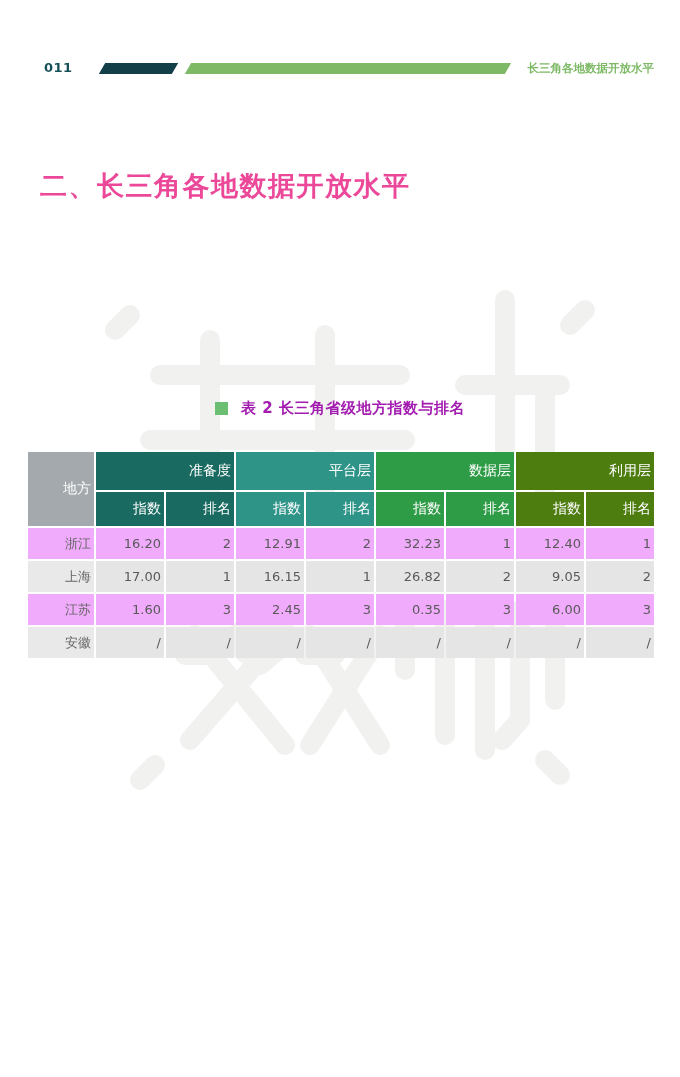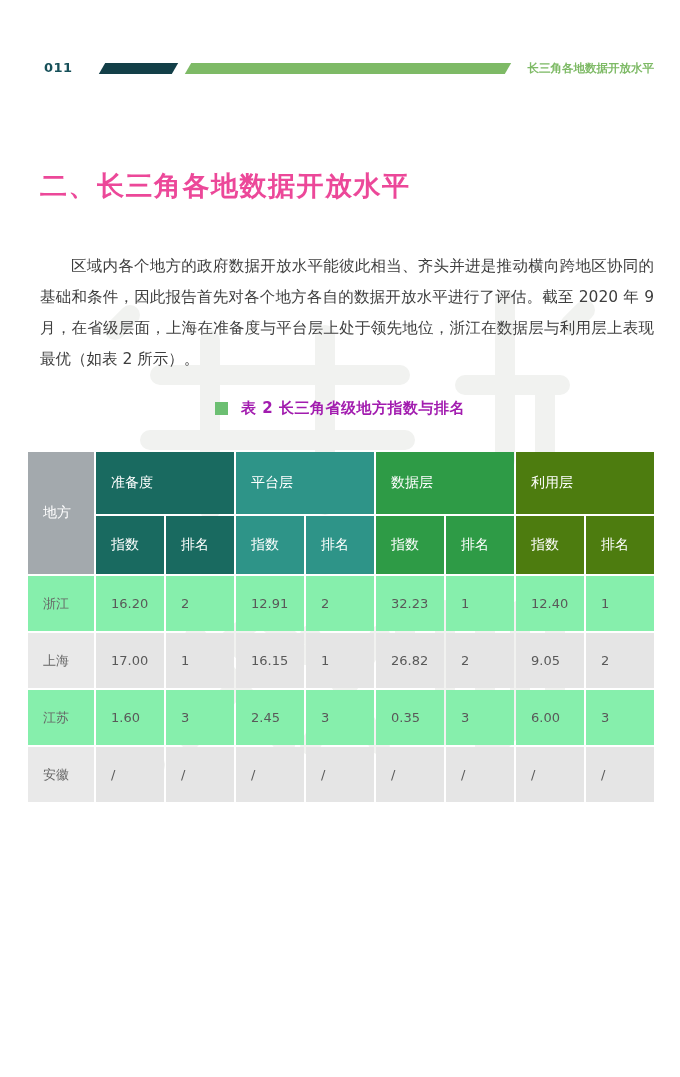--- a/index.html
+++ b/index.html
@@ -27,29 +27,29 @@
   
   .table-caption { position:absolute; left:0; top:399px; width:680px; display:flex; justify-content:center; align-items:center; gap:13px; }
   .caption-square { width:13px; height:13px; background:#6cbf72; flex:0 0 auto; }
   .caption-text { font-size:15px; font-weight:bold; color:#a21caf; letter-spacing:.5px; }
 
   
   .data-table {
     position:absolute; left:26px; top:450px; width:630px;
     border-collapse:separate; border-spacing:2px; table-layout:fixed;
   }
-  .data-table th, .data-table td { text-align:left; vertical-align:middle; padding:15px; margin:0; }
+  .data-table th, .data-table td { text-align:right; vertical-align:middle; padding:3px; margin:0; }
   .group-row th { height:32px; font-size:14px; font-weight:normal; color:#ffffff; }
   .sub-row th   { height:28px; font-size:14px; font-weight:normal; color:#ffffff; }
   .corner { background:#a3a9ad; color:#ffffff; font-size:14px; font-weight:normal; }
   .g0 { background:#196a60; }
   .g1 { background:#2e9488; }
   .g2 { background:#2e9b46; }
   .g3 { background:#4d7c0f; }
-  .data-table tbody td { height:25px; font-size:13px; color:#595959; background:#86efac; }
+  .data-table tbody td { height:25px; font-size:13px; color:#595959; background:#f0abfc; }
   .data-table tbody td.region { color:#666666; }
   .data-table tbody tr.alt td { background:#e5e5e5; }
   .data-table tbody tr.alt td.region { background:#e9e9e9; }
 </style>
 </head>
 <body>
 
 <div class="page">
 
   <svg class="watermark" viewBox="0 0 540 520" fill="none" stroke="#f1f2f0" stroke-width="20" stroke-linecap="round" stroke-linejoin="round">
@@ -80,21 +80,20 @@
 
   <div class="content">
 
     <div class="header-pagenum">011</div>
     <div class="bar-dark"></div>
     <div class="bar-green"></div>
     <div class="header-section">长三角各地数据开放水平</div>
 
     <div class="doc-title">二、长三角各地数据开放水平</div>
 
-    <div class="doc-paragraph">区域内各个地方的政府数据开放水平能彼此相当、齐头并进是推动横向跨地区协同的基础和条件，因此报告首先对各个地方各自的数据开放水平进行了评估。截至 2020 年 9 月，在省级层面，上海在准备度与平台层上处于领先地位，浙江在数据层与利用层上表现最优（如表 2 所示）。</div>
 
     <div class="table-caption">
       <span class="caption-square"></span>
       <span class="caption-text">表 2 长三角省级地方指数与排名</span>
     </div>
 
     <table class="data-table">
       <colgroup>
         <col style="width:66px">
         <col>

